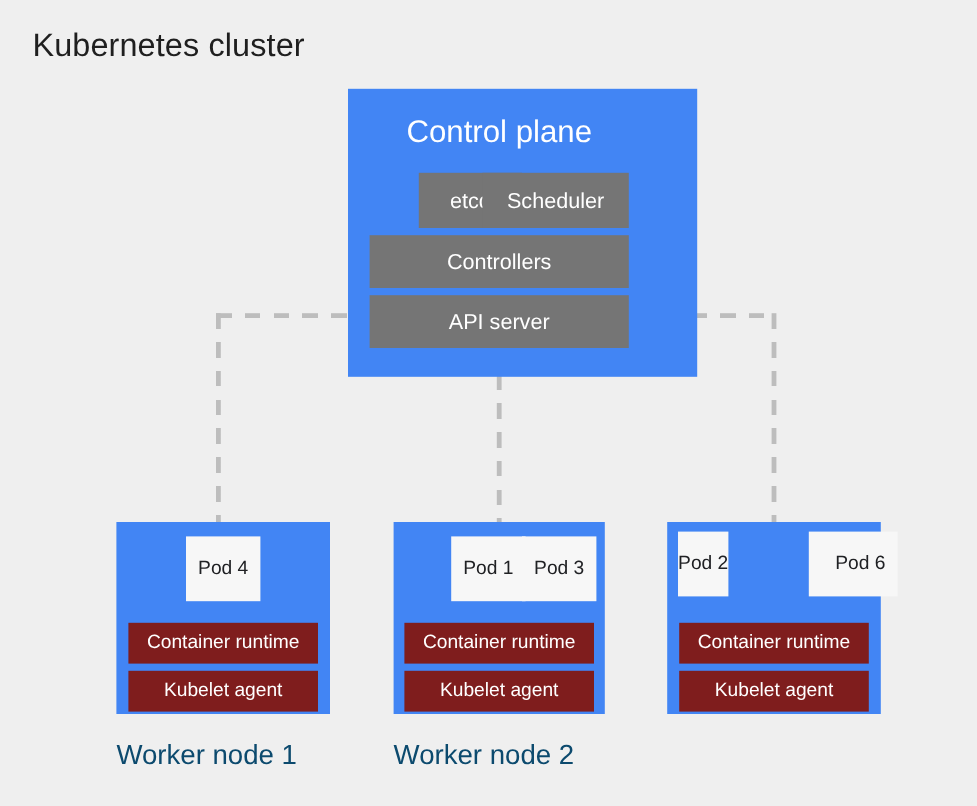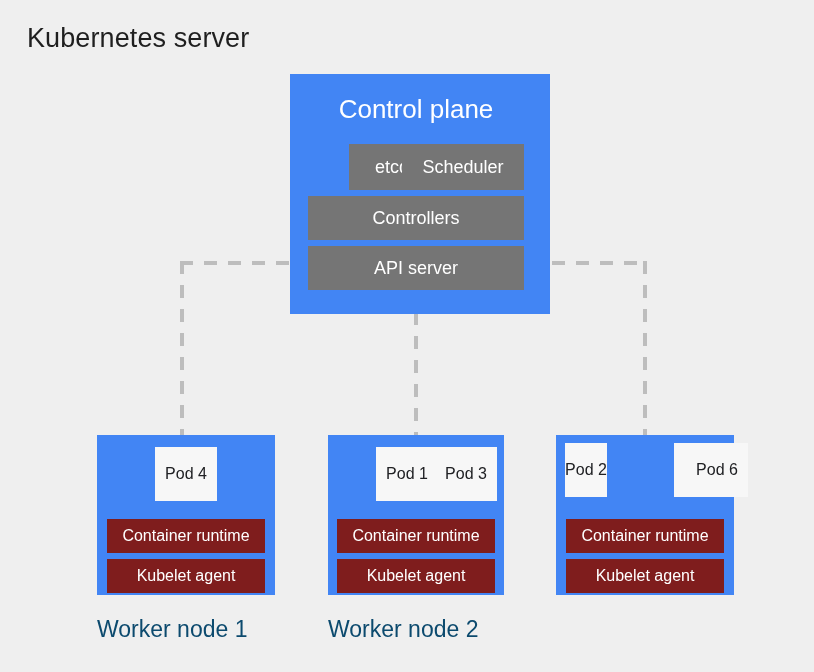--- a/index.html
+++ b/index.html
@@ -57,21 +57,21 @@
   #conn-right-h  { left: 528px; top: 261px; width: 119px; }
   #conn-left-v   { left: 180px; top: 261px; height: 176px; }
   #conn-right-v  { left: 643px; top: 261px; height: 176px; }
   #conn-center-v { left: 414px; top: 312px; height: 125px; }
 
   
   #control-plane {
     position: absolute;
     left: 290px;
     top: 74px;
-    width: 260px;
+    width: 291px;
     height: 240px;
     background: #4285f4;
   }
   #control-plane-title {
     position: absolute;
     left: 0;
     top: 19px;
     width: 252px;
     text-align: center;
     font-size: 26px;
@@ -154,21 +154,21 @@
   }
   #worker-label-1 { left: 97px;  width: 178px; }
   #worker-label-2 { left: 328px; width: 176px; }
   #worker-label-n { left: 556px; width: 178px; }
 </style>
 </head>
 <body>
 
 <div id="canvas">
 
-  <div id="page-title">Kubernetes server</div>
+  <div id="page-title">Kubernetes cluster</div>
 
   <div class="conn conn-h" id="conn-left-h"></div>
   <div class="conn conn-v" id="conn-left-v"></div>
   <div class="conn conn-h" id="conn-right-h"></div>
   <div class="conn conn-v" id="conn-right-v"></div>
   <div class="conn conn-v" id="conn-center-v"></div>
 
   <div id="control-plane">
     <div id="control-plane-title">Control plane</div>
     <div class="cp-box" id="cp-etcd">etcd</div>

